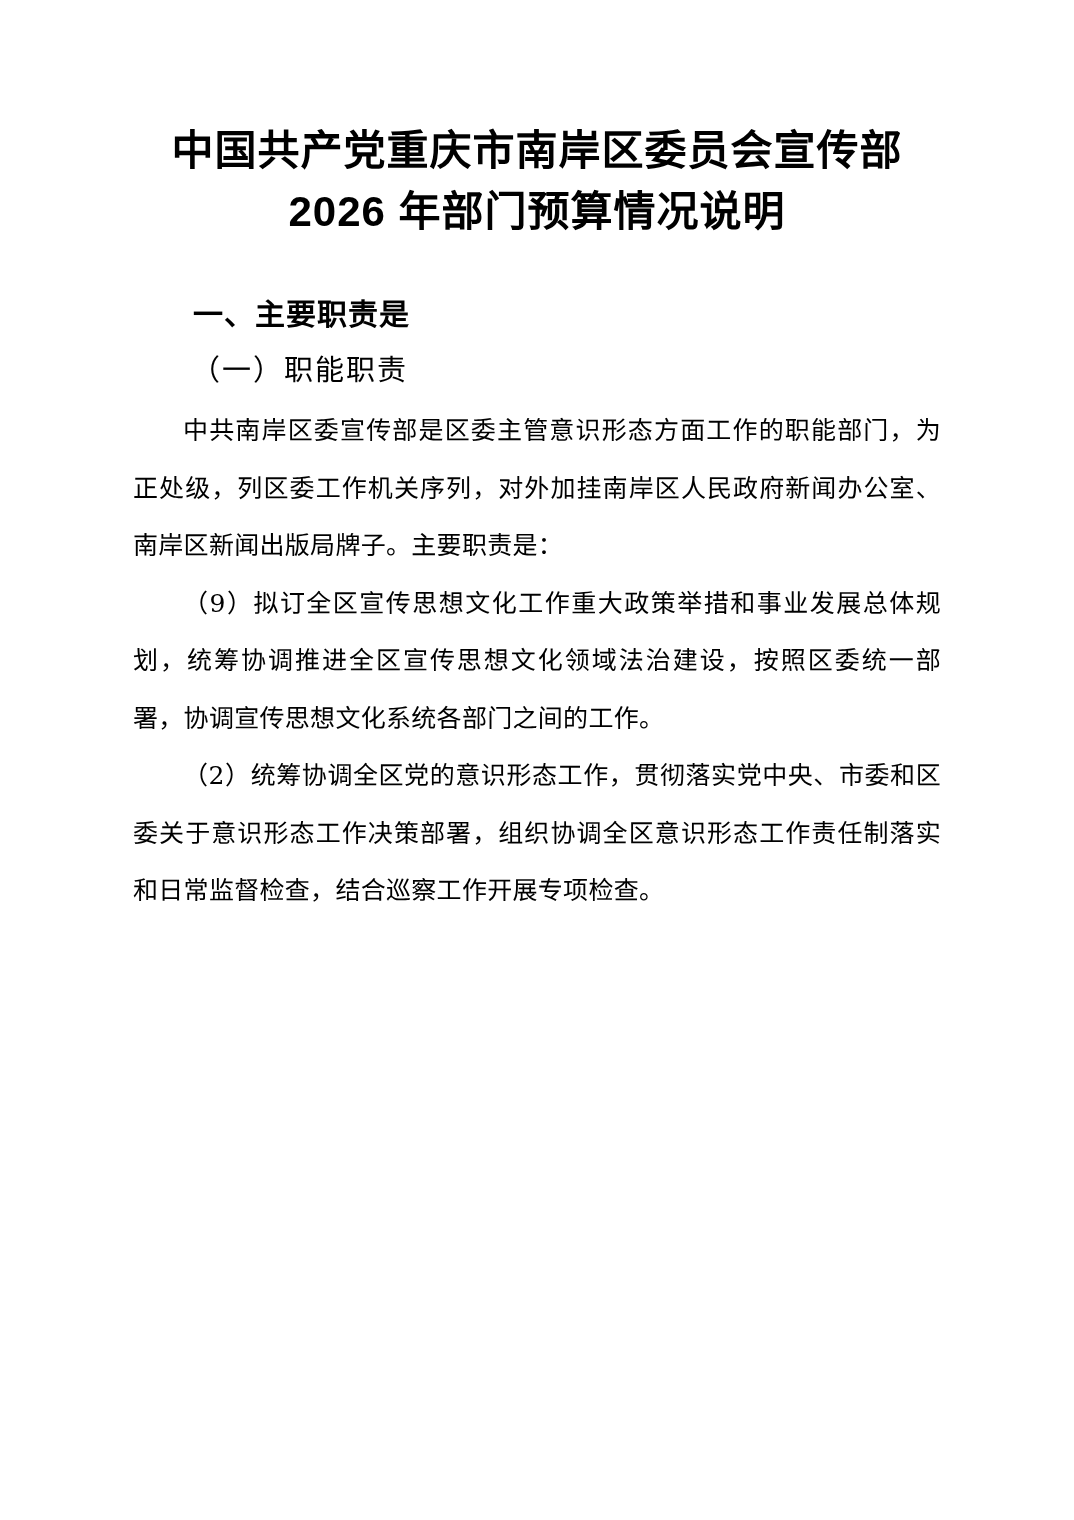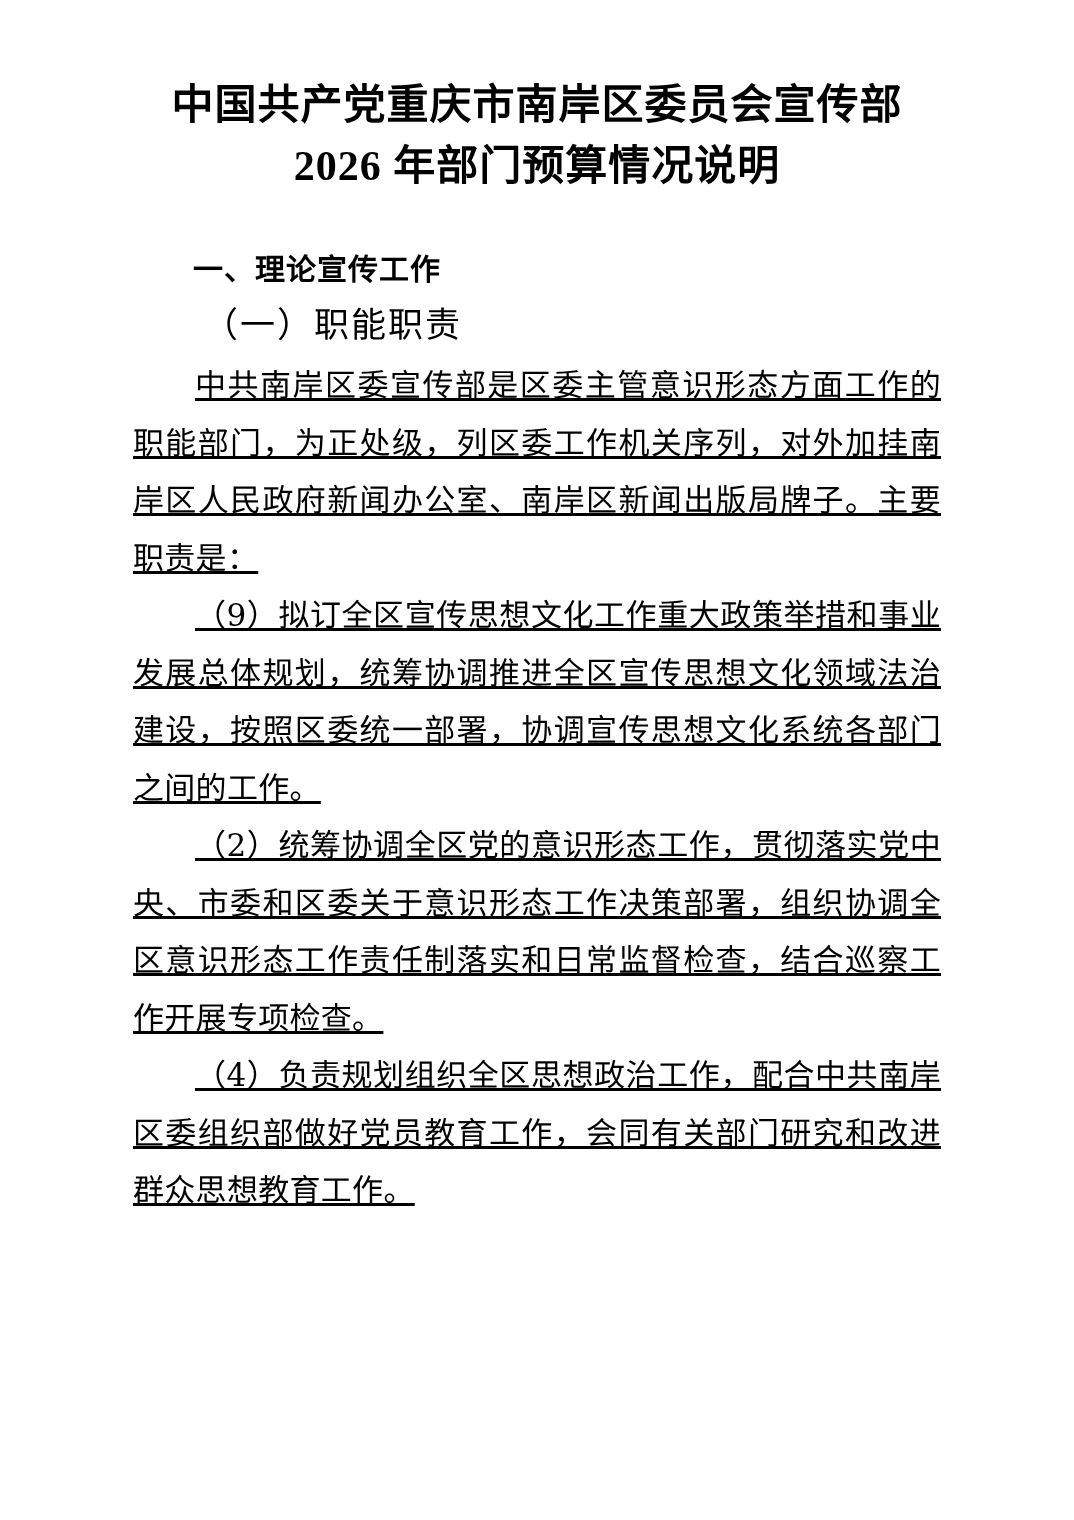--- a/index.html
+++ b/index.html
@@ -16,23 +16,23 @@
   }
   .page {
     width: 1074px;
     height: 1520px;
     background: #ffffff;
     box-sizing: border-box;
     padding: 0 133px;
   }
   .doc-title {
     margin: 0;
-    padding-top: 75px;
+    padding-top: 120px;
     text-align: center;
-    font-family: Liberation Serif, serif;
+    font-family: Liberation Sans, sans-serif;
     font-weight: bold;
     font-size: 42px;
     line-height: 61px;
     letter-spacing: 1px;
   }
   .doc-title .title-line {
     display: block;
   }
   .section-heading {
     margin: 57px 0 0 0;
@@ -40,55 +40,53 @@
     font-weight: bold;
     font-size: 30px;
     line-height: 32px;
     text-indent: 2em;
     letter-spacing: 1px;
   }
   .subsection-heading {
     margin: 22px 0 15px 0;
     font-family: "DejaVu Serif", "Liberation Serif", serif;
     font-weight: normal;
-    font-size: 35px;
+    font-size: 29px;
     line-height: 34px;
     text-indent: 2em;
     letter-spacing: 2px;
   }
   .body-text {
     margin-top: 10px;
   }
   .body-text p {
     margin: 0;
     font-family: "DejaVu Serif", "Liberation Serif", serif;
     font-weight: normal;
-    font-size: 31px;
+    font-size: 25px;
     line-height: 57.5px;
     text-indent: 2em;
     text-align: justify;
     text-justify: inter-character;
     letter-spacing: 0.3px;
-    text-decoration: underline;
   }
 </style>
 </head>
 <body>
 
 <div class="page">
 
   <h1 class="doc-title">
     <span class="title-line">中国共产党重庆市南岸区委员会宣传部</span>
     <span class="title-line">2026 年部门预算情况说明</span>
   </h1>
 
-  <h2 class="section-heading">一、理论宣传工作</h2>
+  <h2 class="section-heading">一、主要职责是</h2>
 
   <h3 class="subsection-heading">（一）职能职责</h3>
 
   <div class="body-text">
     <p>中共南岸区委宣传部是区委主管意识形态方面工作的职能部门，为正处级，列区委工作机关序列，对外加挂南岸区人民政府新闻办公室、南岸区新闻出版局牌子。主要职责是：</p>
     <p>（9）拟订全区宣传思想文化工作重大政策举措和事业发展总体规划，统筹协调推进全区宣传思想文化领域法治建设，按照区委统一部署，协调宣传思想文化系统各部门之间的工作。</p>
     <p>（2）统筹协调全区党的意识形态工作，贯彻落实党中央、市委和区委关于意识形态工作决策部署，组织协调全区意识形态工作责任制落实和日常监督检查，结合巡察工作开展专项检查。</p>
-    <p>（4）负责规划组织全区思想政治工作，配合中共南岸区委组织部做好党员教育工作，会同有关部门研究和改进群众思想教育工作。</p>
   </div>
 
 </div>
 
 </body></html>

